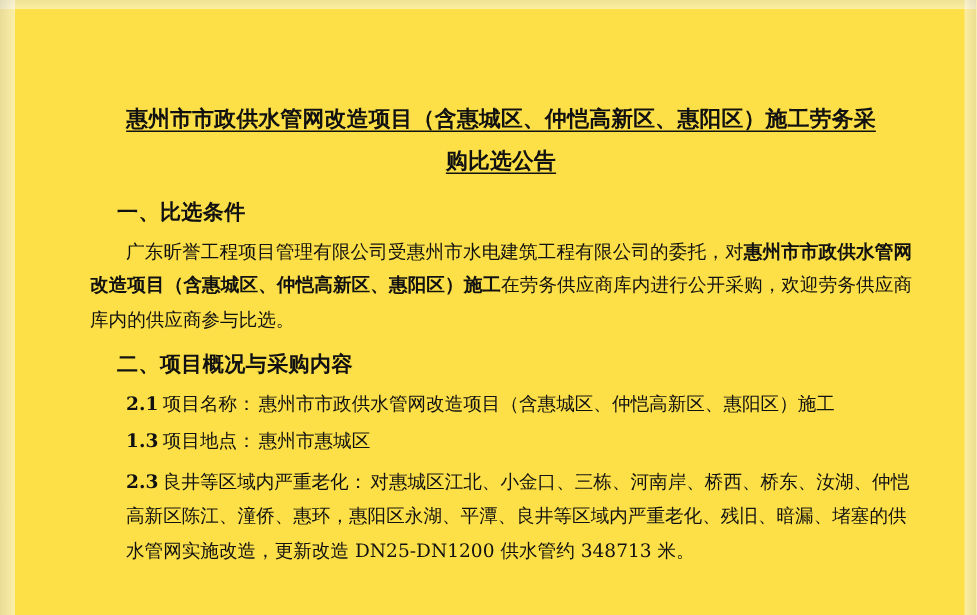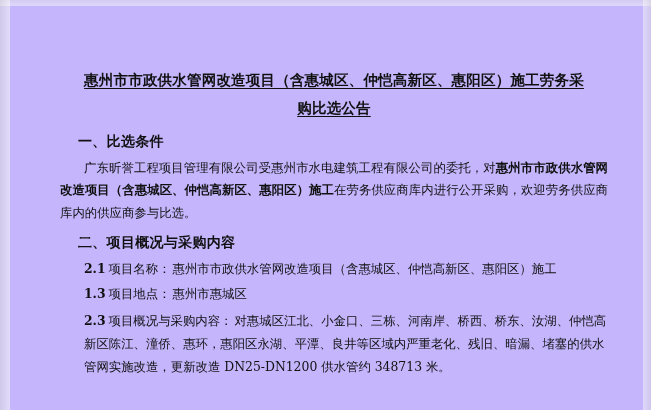--- a/index.html
+++ b/index.html
@@ -11,21 +11,21 @@
     width: 651px;
     height: 410px;
     overflow: hidden;
     font-family: "DejaVu Serif", serif;
     color: #111111;
   }
   .page {
     position: relative;
     width: 651px;
     height: 410px;
-    background: #c4b5fd;
+    background: #fde047;
     box-sizing: border-box;
   }
   
   .scan-edge-left {
     position: absolute;
     left: 0; top: 0; bottom: 0;
     width: 10px;
     background: linear-gradient(90deg, #d8d8d8 0%, #fbfbfb 100%);
     opacity: .55;
   }
@@ -121,16 +121,16 @@
     <div class="heading">一、比选条件</div>
 
     <p class="body-text indent"><span class="ul">广东昕誉工程项目管理有限公司</span><span>受惠州市水电建筑工程有限公司的委托，对</span><span class="ul b">惠州市市政供水管网改造项目（含惠城区、仲恺高新区、惠阳区）施工</span><span>在劳务供应商库内进行公开采购，欢迎劳务供应商库内的供应商参与比选。</span></p>
 
     <div class="heading">二、项目概况与采购内容</div>
 
     <p class="item"><span class="item-num">2.1</span><span class="item-label">项目名称：</span><span class="ul">惠州市市政供水管网改造项目（含惠城区、仲恺高新区、惠阳区）施工</span></p>
 
     <p class="item"><span class="item-num">1.3</span><span class="item-label">项目地点：</span><span class="ul">惠州市惠城区</span></p>
 
-    <p class="item para-block"><span class="item-num">2.3</span><span class="item-label">项目概况与采购内容：</span><span class="ul">对惠城区江北、小金口、三栋、河南岸、桥西、桥东、汝湖、仲恺高新区陈江、潼侨、惠环，惠阳区永湖、平潭、良井等区域内严重老化、残旧、暗漏、堵塞的供水管网实施改造，更新改造 DN25-DN1200 供水管约 348713 米。</span></p>
+    <p class="item para-block"><span class="item-num">2.3</span><span class="item-label">良井等区域内严重老化：</span><span class="ul">对惠城区江北、小金口、三栋、河南岸、桥西、桥东、汝湖、仲恺高新区陈江、潼侨、惠环，惠阳区永湖、平潭、良井等区域内严重老化、残旧、暗漏、堵塞的供水管网实施改造，更新改造 DN25-DN1200 供水管约 348713 米。</span></p>
 
   </div>
 </div>
 
 </body></html>

